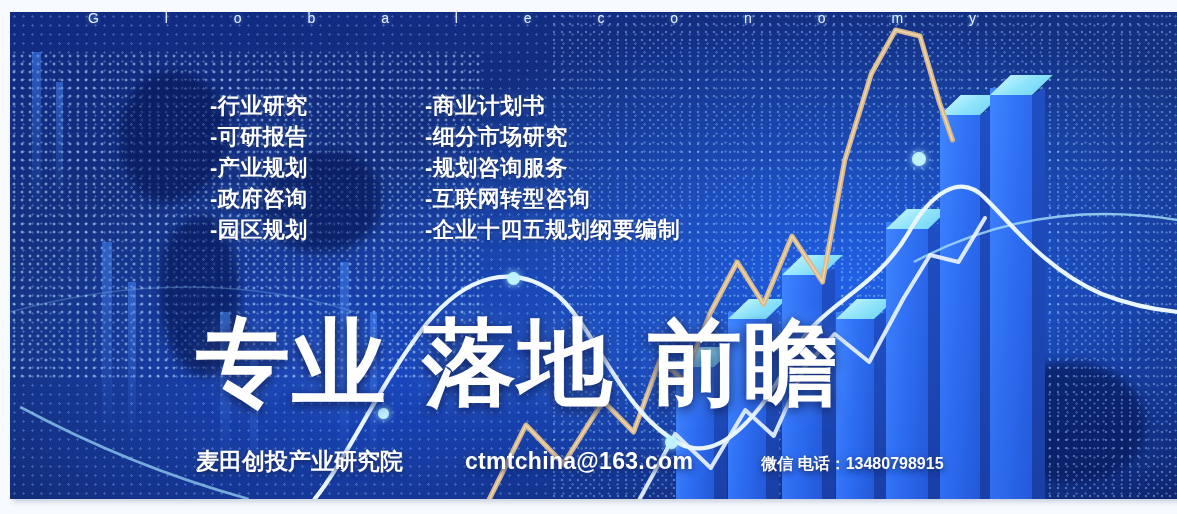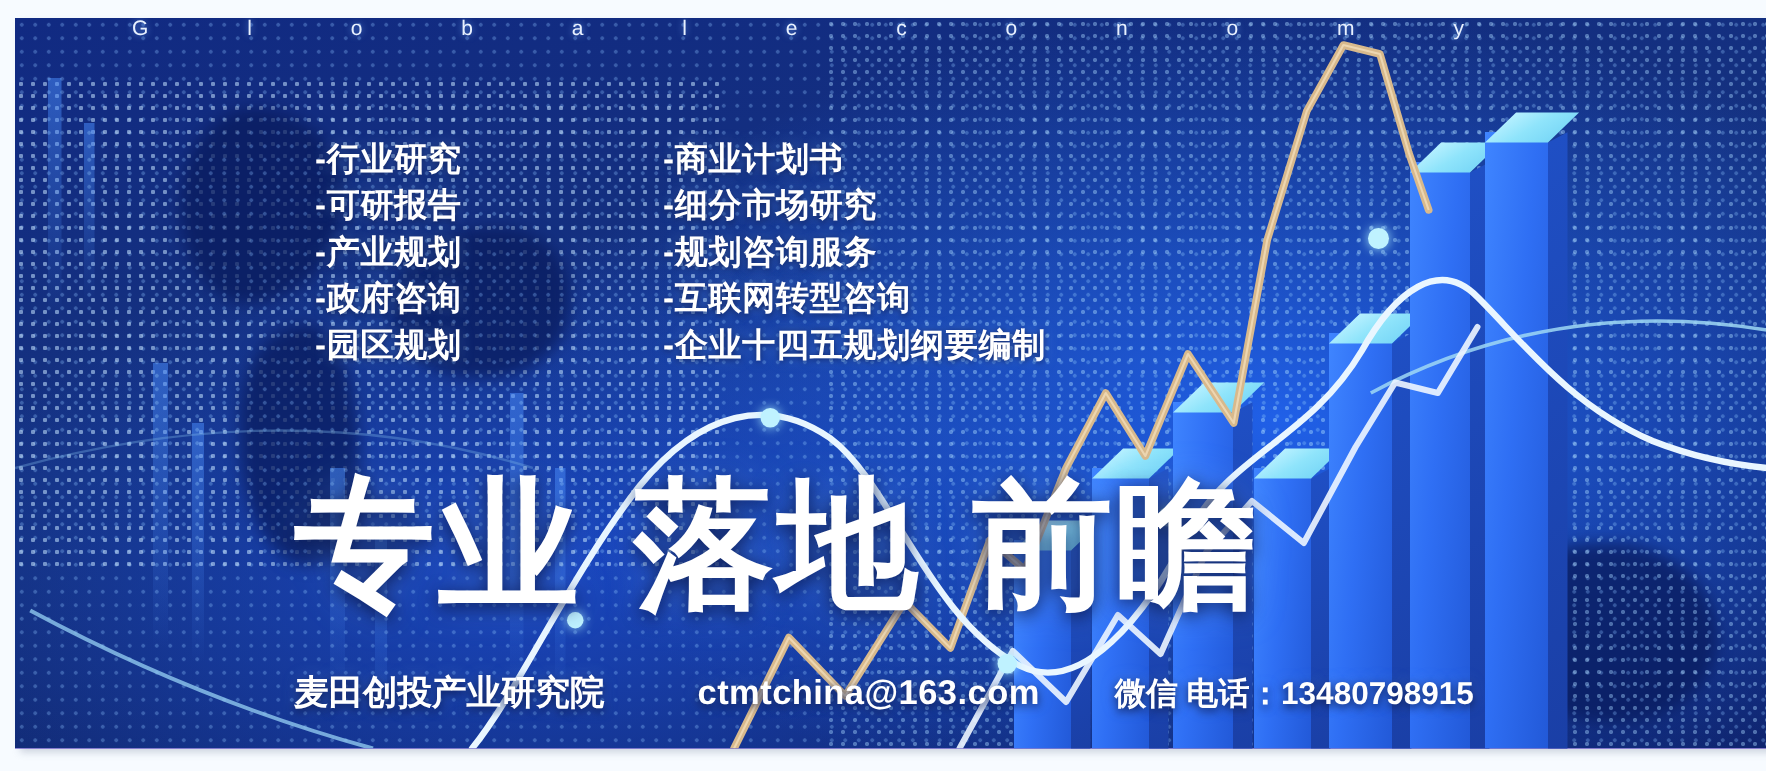--- a/index.html
+++ b/index.html
@@ -77,21 +77,21 @@
   .global-word{
     position:absolute;top:-2px;left:78px;width:1010px;
     color:#e8f1ff;font-size:14px;letter-spacing:31px;
     font-weight:400;white-space:nowrap;
     text-shadow:0 0 5px rgba(120,180,255,.7);
   }
 
   .bullets{position:absolute;top:78px;left:0;width:100%;}
   .bullet-col{position:absolute;}
   .bullet-col.left{left:182px;margin-left:18px;}
-  .bullet-col.right{left:432px;}
+  .bullet-col.right{left:415px;}
   .bullet-line{
     color:#ffffff;font-size:22px;line-height:31px;font-weight:700;
     white-space:nowrap;letter-spacing:.5px;
     text-shadow:0 1px 4px rgba(10,25,85,.95), 0 0 9px rgba(120,180,255,.45);
   }
 
   .headline{
     position:absolute;left:186px;top:304px;
     font-size:94px;font-weight:700;color:#ffffff;
     line-height:1;white-space:nowrap;letter-spacing:2px;
@@ -103,21 +103,21 @@
   .footer-row{
     position:absolute;left:186px;top:434px;
     display:flex;align-items:baseline;white-space:nowrap;text-align:center;
   }
   .footer-row .f-item{
     color:#ffffff;font-weight:700;
     text-shadow:0 2px 6px rgba(8,20,75,.95), 0 0 10px rgba(120,180,255,.35);
   }
   .f-org{font-size:23px;}
   .f-mail{font-size:23px;margin-left:62px;letter-spacing:.3px;}
-  .f-phone{font-size:21px;margin-left:50px;}
+  .f-phone{font-size:16px;margin-left:68px;}
 
   
   .node{
     position:absolute;border-radius:50%;
     background:#bff2ff;
     box-shadow:0 0 7px rgba(170,235,255,.95);
   }
   svg.overlay{position:absolute;inset:0;width:100%;height:100%;pointer-events:none;}
 </style>
 </head>

